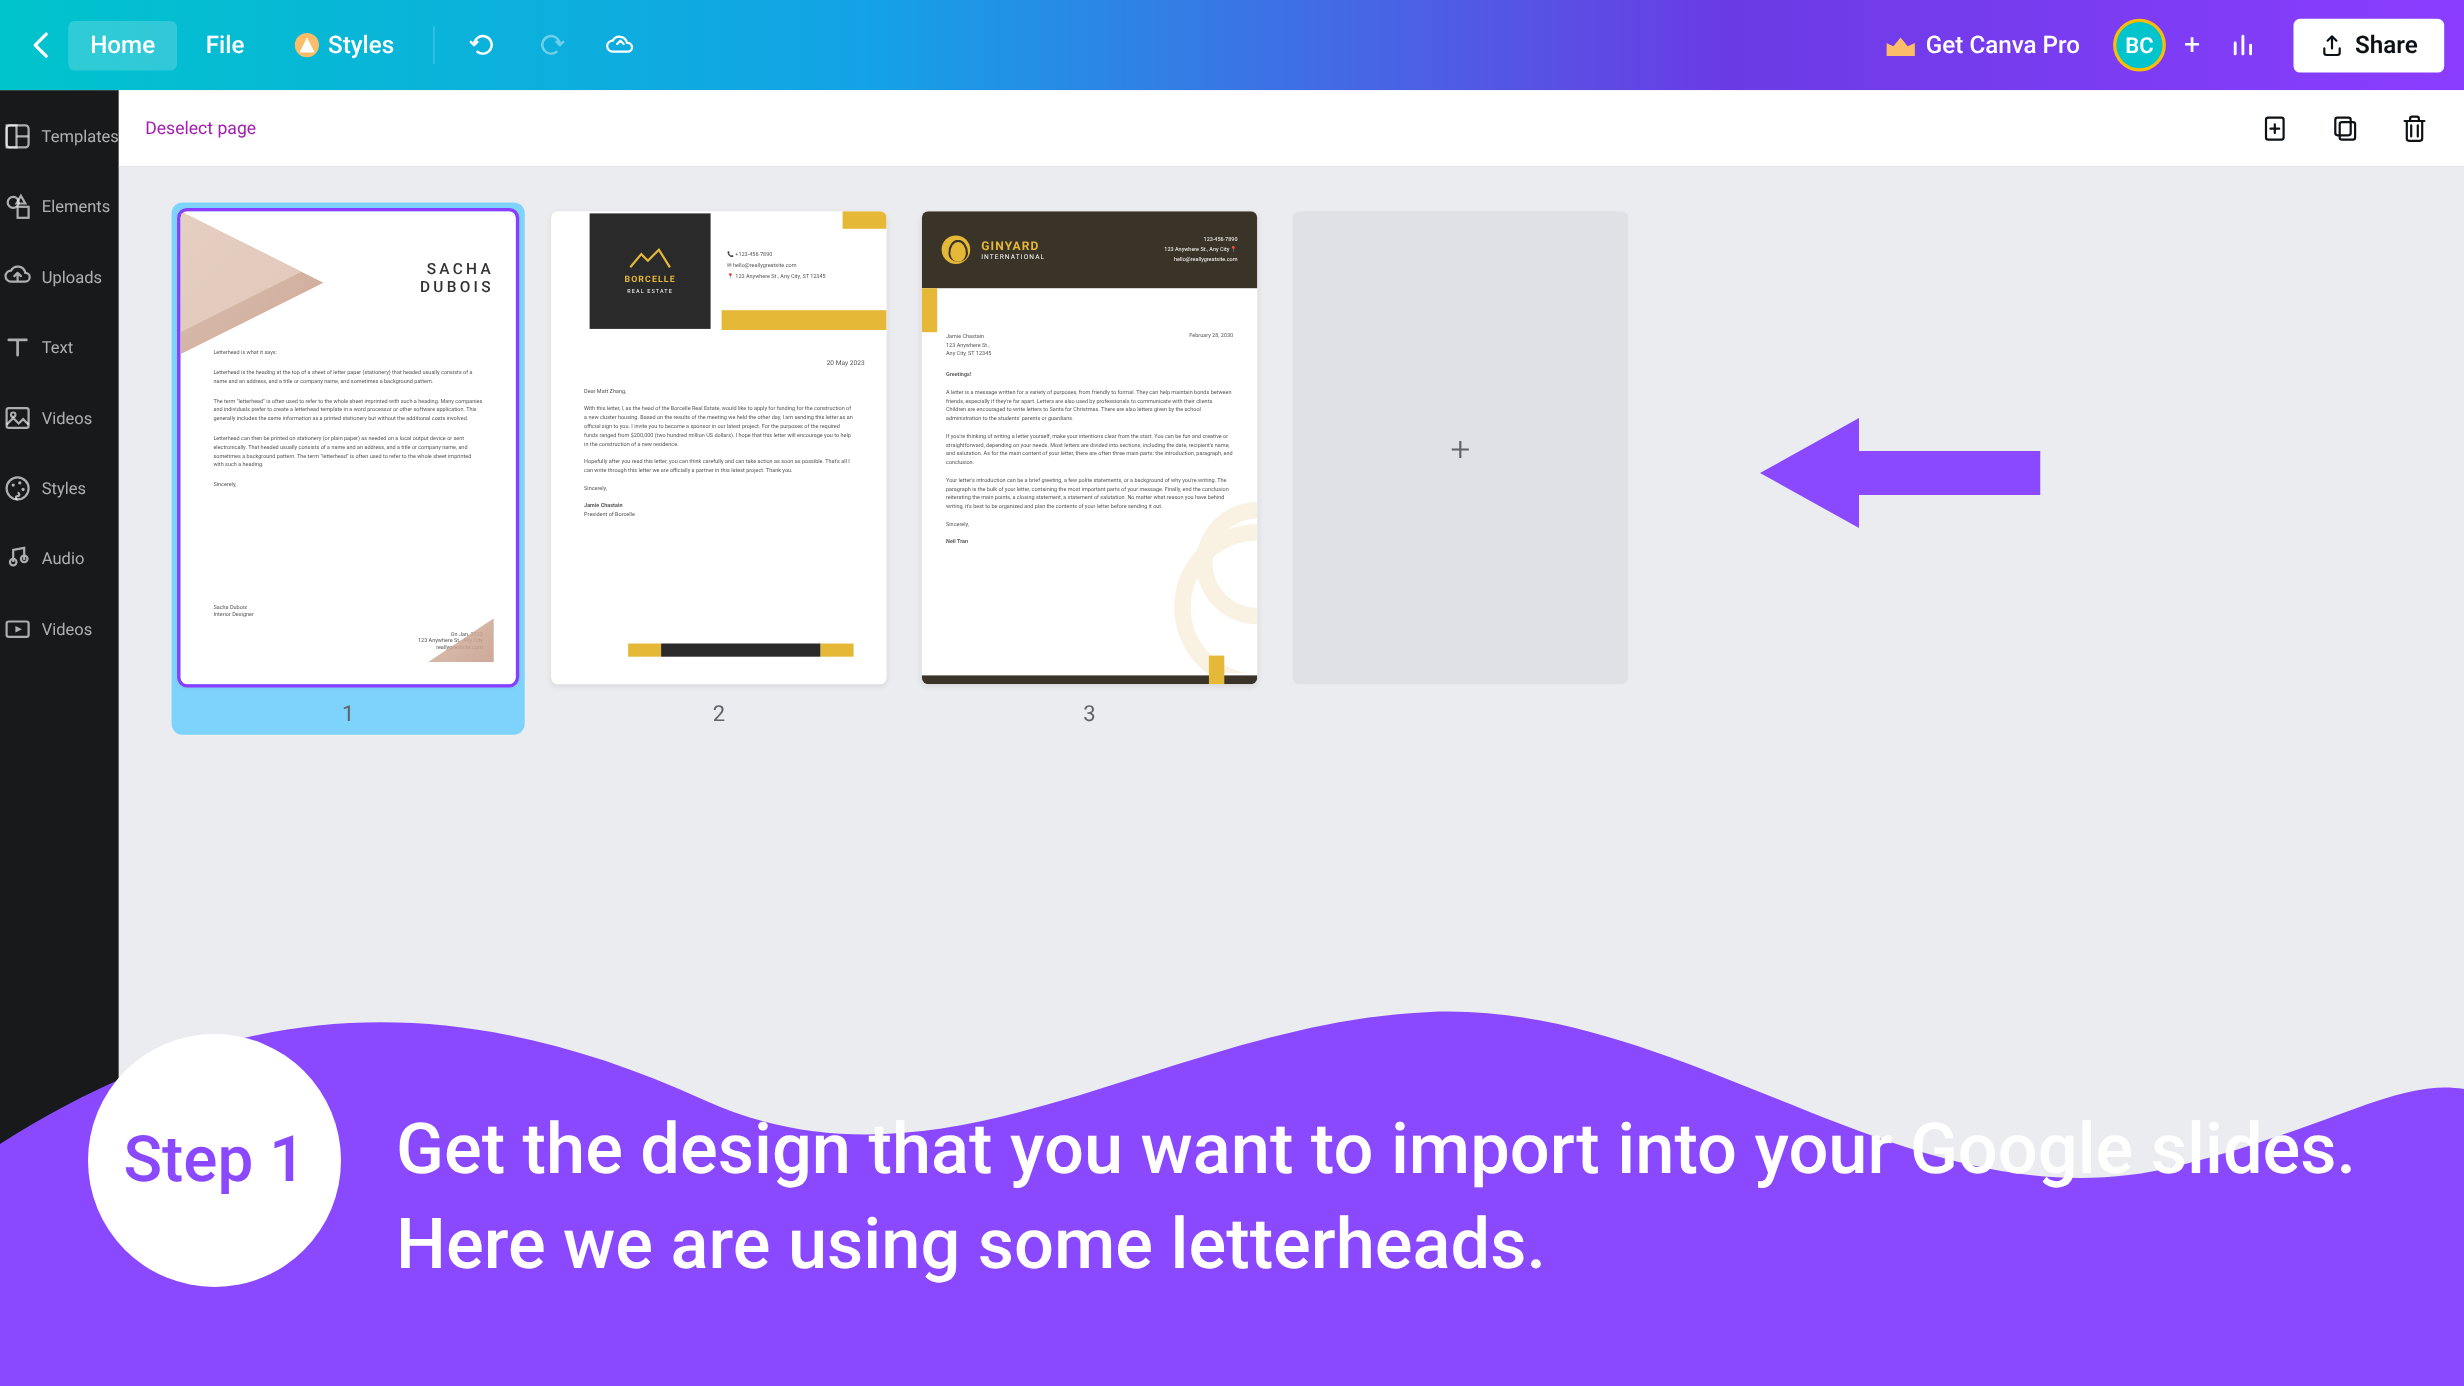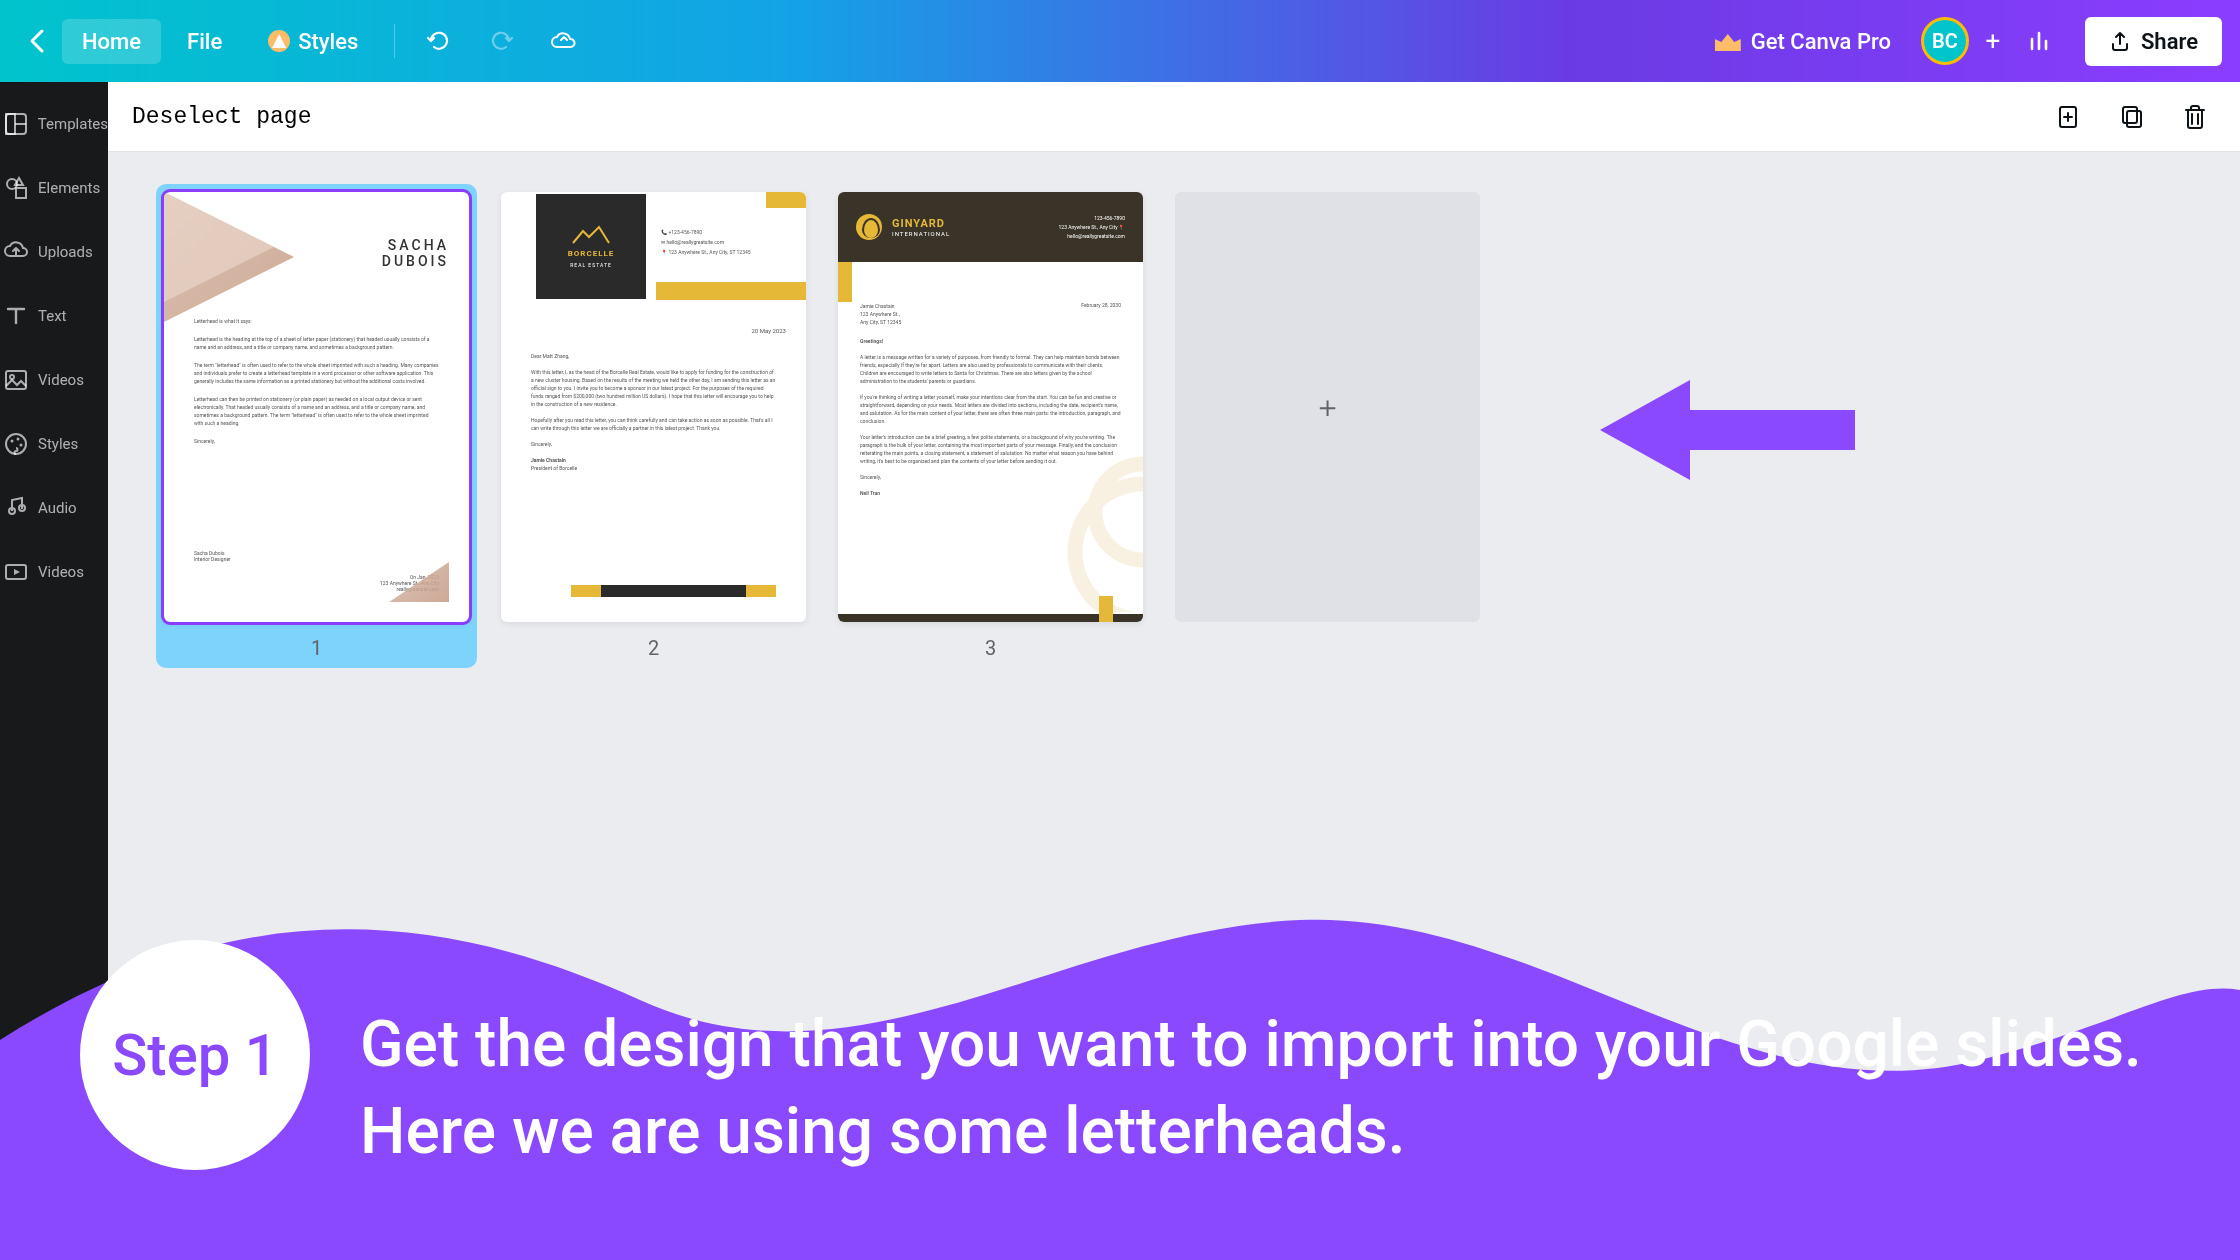--- a/index.html
+++ b/index.html
@@ -32,21 +32,21 @@
 .share-btn { background:#fff; color:#0d1216; font-size:22px; font-weight:600; padding:12px 24px; border-radius:6px; display:flex; align-items:center; gap:10px; cursor:pointer; margin-left:10px; }
 
 
 .sidebar { position:absolute; left:0; top:82px; bottom:0; width:108px; background:#18191b; display:flex; flex-direction:column; padding-top:10px; }
 .side-item { display:flex; flex-direction:row; align-items:center; gap:6px; padding:16px 0; color:rgba(255,255,255,0.65); cursor:pointer; }
 .side-icon { width:32px; height:32px; display:flex; align-items:center; justify-content:center; }
 .side-label { font-size:15px; }
 
 
 .subbar { position:absolute; left:108px; right:0; top:82px; height:70px; background:#fff; display:flex; align-items:center; padding:0 24px; border-bottom:1px solid #e3e4e8; }
-.deselect { font-size:23px; color:#000000; cursor:pointer;font-family:Liberation Mono, monospace; }
+.deselect { font-size:16px; color:#a21caf; cursor:pointer; }
 .subbar-right { margin-left:auto; display:flex; gap:20px; color:#0d1216; }
 .subbar-right > div { padding:8px; cursor:pointer; }
 
 
 .canvas { position:absolute; left:108px; right:0; top:152px; bottom:0; background:#ebecf0; padding:40px 56px; display:flex; gap:32px; align-items:flex-start; }
 
 .page-wrap { display:flex; flex-direction:column; align-items:center; gap:14px; }
 .page { width:305px; height:430px; background:#fff; border-radius:6px; position:relative; overflow:hidden; box-shadow: 0 2px 6px rgba(0,0,0,0.08); cursor:pointer; }
 .page.selected { outline:3px solid #8b3dff; }
 .page-wrap.sel-wrap { background:#7dd3fc; padding:8px; border-radius:10px; margin:-8px; }

